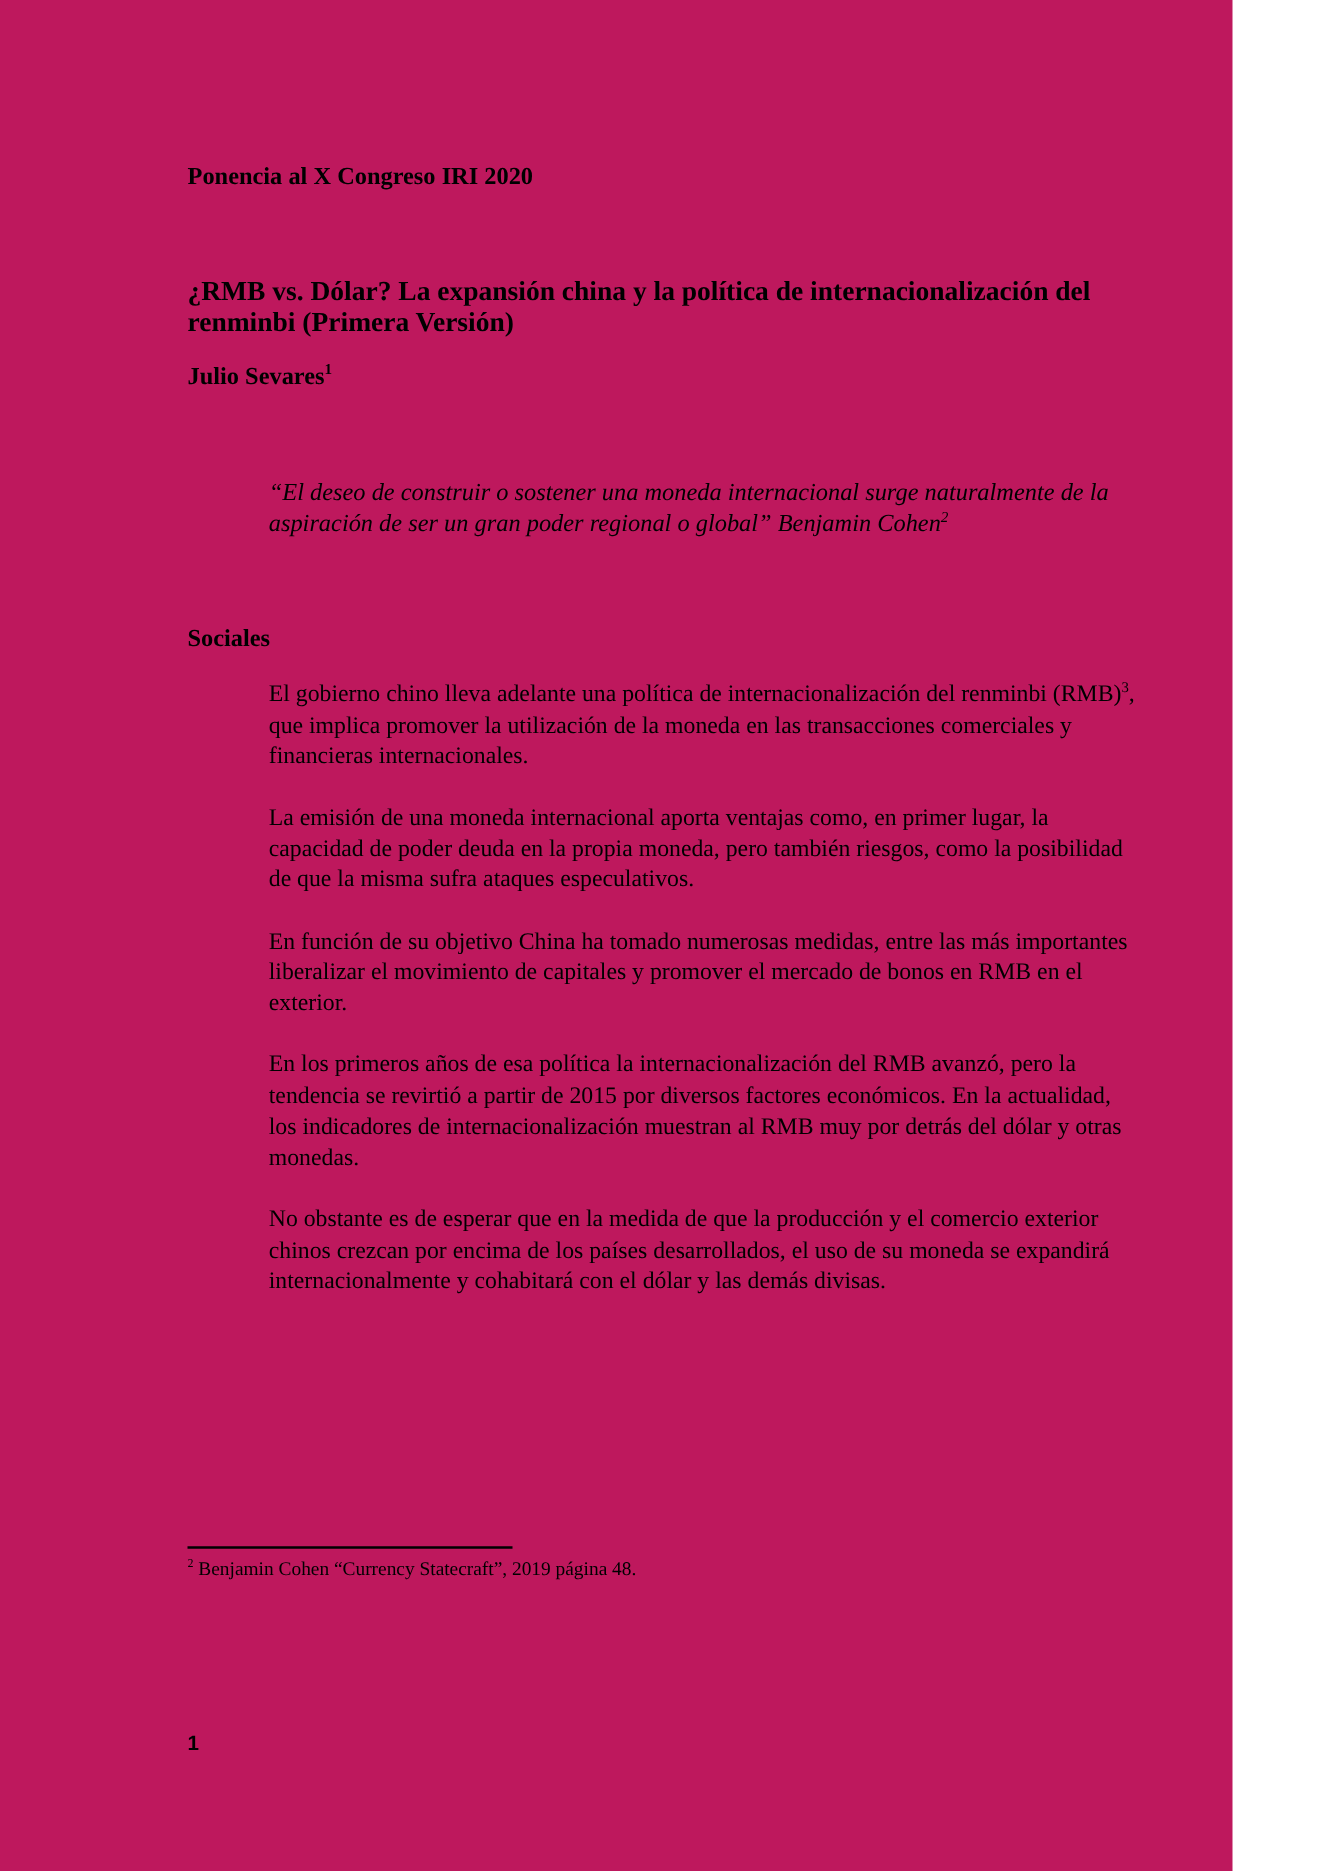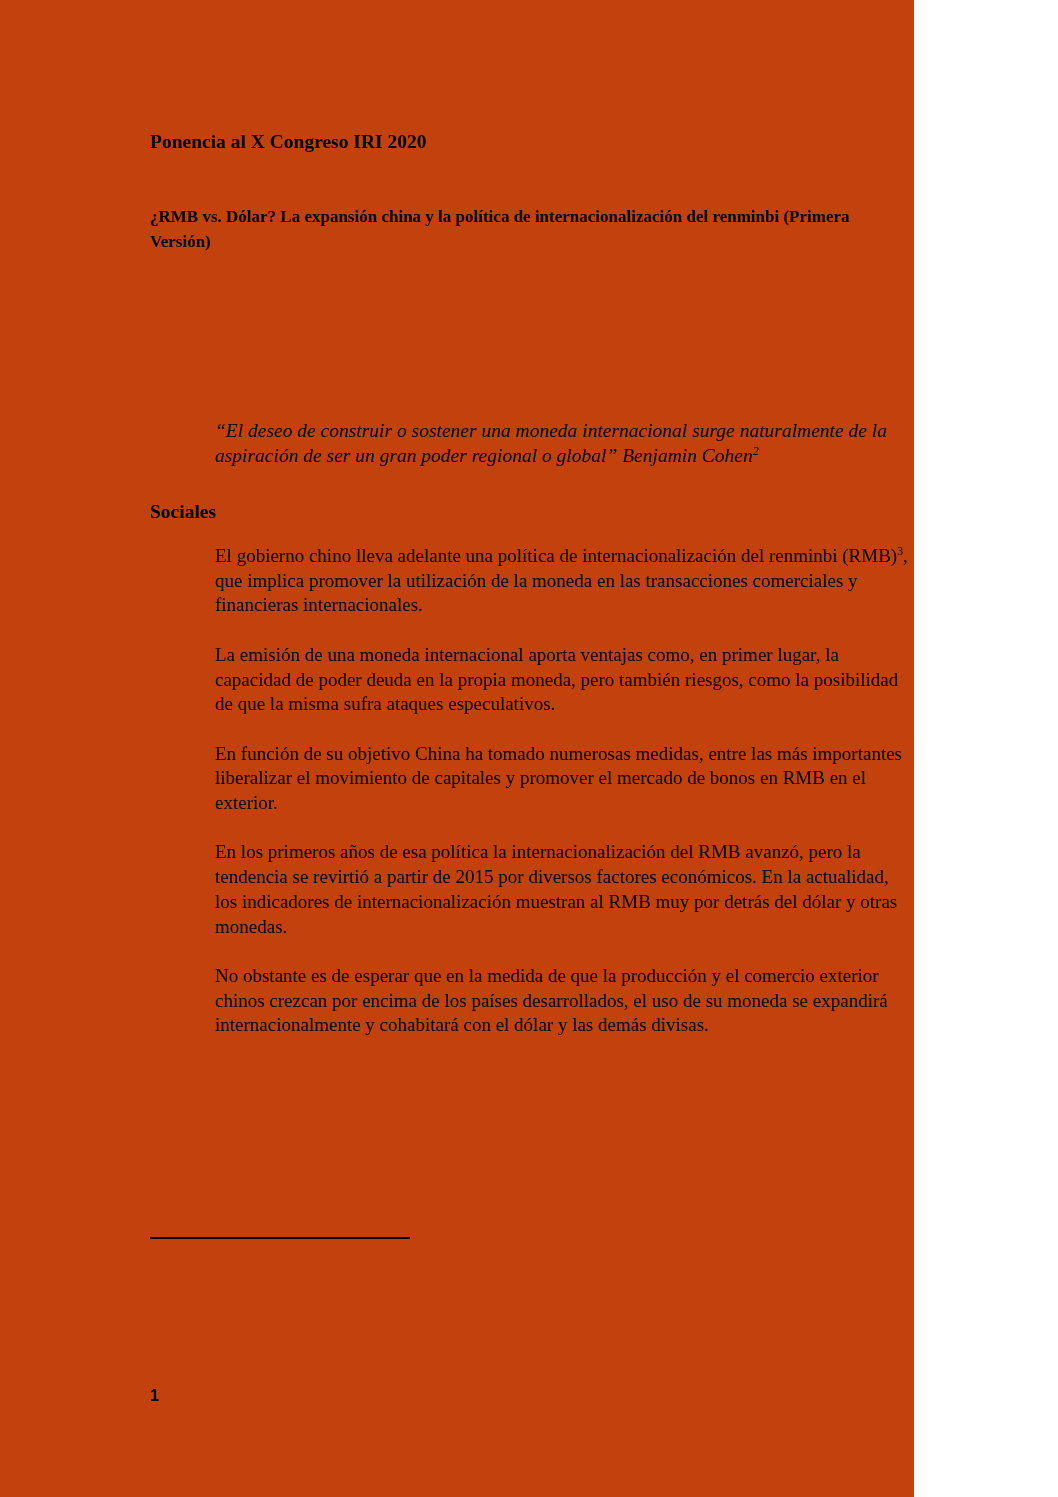--- a/index.html
+++ b/index.html
@@ -2,41 +2,41 @@
 <html><head>
 <meta charset="utf-8">
 <style>
   html, body {
     margin: 0;
     padding: 0;
     background: #ffffff;
   }
   .page {
     position: relative;
-    width: 914px;
+    width: 986px;
     height: 1497px;
-    background: #c2410c;
+    background: #be185d;
     color: #000000;
     font-family: "Liberation Serif", "DejaVu Serif", serif;
     overflow: hidden;
   }
   .abs { position: absolute; }
   .bold { font-weight: bold; }
-  .italic { font-style: italic; margin-top: 36px; }
+  .italic { font-style: italic; }
 
   .doc-header {
     left: 150px; top: 130px;
     width: 760px;
     font-size: 19.5px;
     line-height: 24.5px;
   }
   .doc-title {
-    left: 150px; top: 204px;
+    left: 150px; top: 220px;
     width: 762px;
-    font-size: 17px;
+    font-size: 22px;
     line-height: 25px;
   }
   .doc-author {
     left: 150px; top: 290px;
     width: 500px;
     font-size: 19.5px;
     line-height: 24.5px;
   }
   .epigraph {
     left: 215px; top: 382px;
@@ -89,33 +89,35 @@
 </style>
 </head>
 <body>
 
 <div class="page">
 
   <div class="abs doc-header bold">Ponencia al X Congreso IRI 2020</div>
 
   <div class="abs doc-title bold">¿RMB vs. Dólar? La expansión china y la política de internacionalización del renminbi (Primera Versión)</div>
 
+  <div class="abs doc-author bold"><span>Julio Sevares</span><sup class="fn">1</sup></div>
 
   <div class="abs epigraph italic"><span>“El deseo de construir o sostener una moneda internacional surge naturalmente de la aspiración de ser un gran poder regional o global” Benjamin Cohen</span><sup class="fn">2</sup></div>
 
   <div class="abs section-heading bold">Sociales</div>
 
   <div class="abs paragraphs">
     <p><span>El gobierno chino lleva adelante una política de internacionalización del renminbi (RMB)</span><sup class="fn">3</sup><span>, que implica promover la utilización de la moneda en las transacciones comerciales y financieras internacionales.</span></p>
     <p>La emisión de una moneda internacional aporta ventajas como, en primer lugar, la capacidad de poder deuda en la propia moneda, pero también riesgos, como la posibilidad de que la misma sufra ataques especulativos.</p>
     <p>En función de su objetivo China ha tomado numerosas medidas, entre las más importantes liberalizar el movimiento de capitales y promover el mercado de bonos en RMB en el exterior.</p>
     <p>En los primeros años de esa política la internacionalización del RMB avanzó, pero la tendencia se revirtió a partir de 2015 por diversos factores económicos. En la actualidad, los indicadores de internacionalización muestran al RMB muy por detrás del dólar y otras monedas.</p>
     <p>No obstante es de esperar que en la medida de que la producción y el comercio exterior chinos crezcan por encima de los países desarrollados, el uso de su moneda se expandirá internacionalmente y cohabitará con el dólar y las demás divisas.</p>
   </div>
 
   <div class="abs footnote-sep"></div>
 
   <div class="abs footnotes">
+    <p><sup class="fn">2</sup> <span>Benjamin Cohen “Currency Statecraft”, 2019 página 48.</span></p>
   </div>
 
   <div class="abs page-number">1</div>
 
 </div>
 
 </body></html>

